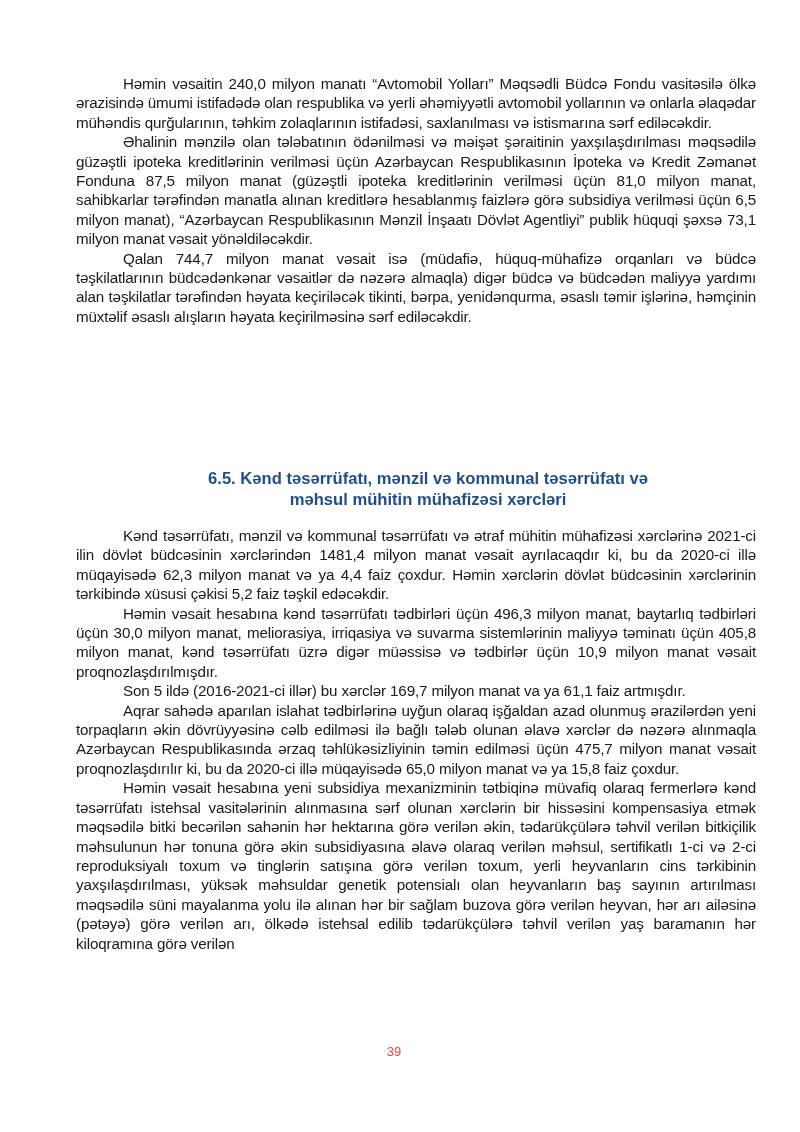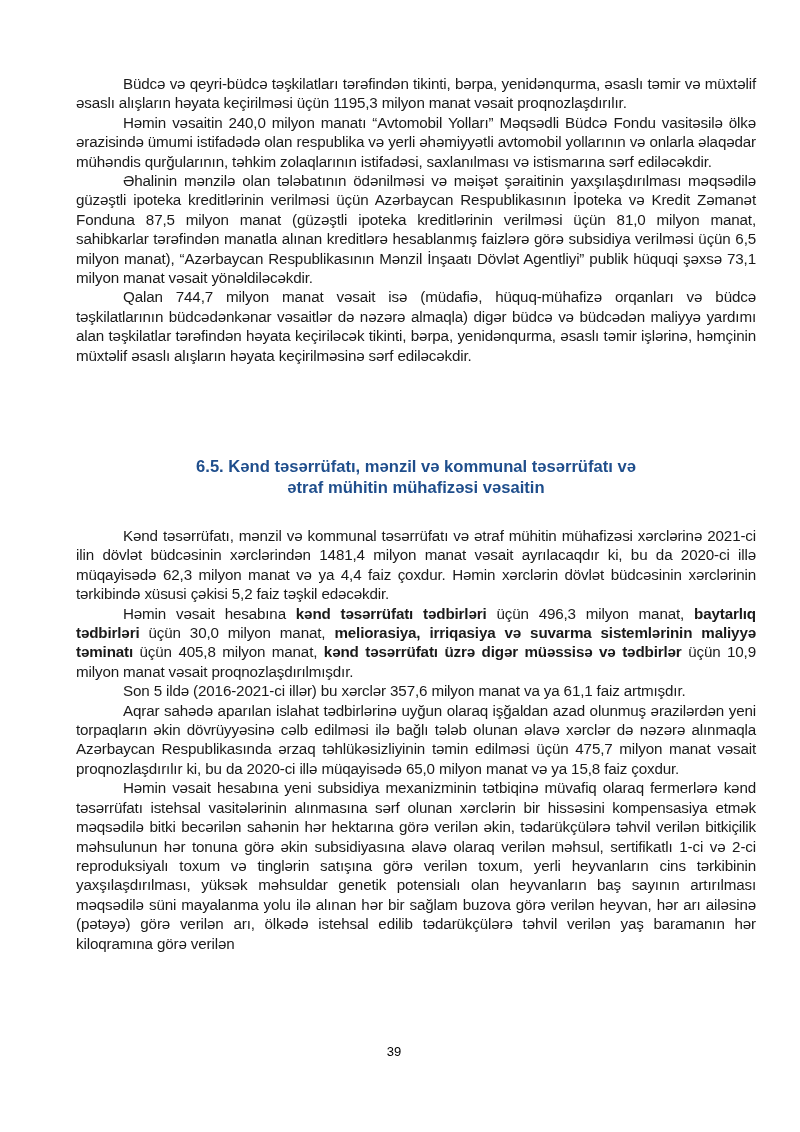--- a/index.html
+++ b/index.html
@@ -26,67 +26,66 @@
       line-height: 19.4px;
       text-align: justify;
       text-indent: 47px;
       margin: 0;
       letter-spacing: -0.15px;
     }
     .para.extra-indent {
       text-indent: 51px;
     }
     .section-title {
-      margin: 0;
+      margin: 12px;
       position: absolute;
       left: 0;
       width: 680px;
       top: 382px;
       text-align: center;
       color: #1f4e8c;
       font-weight: bold;
       font-size: 16.6px;
       line-height: 21px;
     }
     .section2 {
       position: absolute;
       left: 0;
       top: 452px;
       width: 680px;
     }
-    b { font-weight: bold; margin-top: 36px; }
+    b { font-weight: normal; margin-top: 36px; }
     .page-number {
       position: absolute;
       top: 1044px;
       left: 0;
       width: 788px;
       text-align: center;
       font-size: 13px;
-      color: #000000;
+      color: #ef4444;
     }
   </style>
 </head>
 <body>
 
 <div class="page">
 
   <div>
-    <p class="para">Büdcə və qeyri-büdcə təşkilatları tərəfindən tikinti, bərpa, yenidənqurma, əsaslı təmir və müxtəlif əsaslı alışların həyata keçirilməsi üçün 1195,3 milyon manat vəsait proqnozlaşdırılır.</p>
     <p class="para">Həmin vəsaitin 240,0 milyon manatı “Avtomobil Yolları” Məqsədli Büdcə Fondu vasitəsilə ölkə ərazisində ümumi istifadədə olan respublika və yerli əhəmiyyətli avtomobil yollarının və onlarla əlaqədar mühəndis qurğularının, təhkim zolaqlarının istifadəsi, saxlanılması və istismarına sərf ediləcəkdir.</p>
     <p class="para">Əhalinin mənzilə olan tələbatının ödənilməsi və məişət şəraitinin yaxşılaşdırılması məqsədilə güzəştli ipoteka kreditlərinin verilməsi üçün Azərbaycan Respublikasının İpoteka və Kredit Zəmanət Fonduna 87,5 milyon manat (güzəştli ipoteka kreditlərinin verilməsi üçün 81,0 milyon manat, sahibkarlar tərəfindən manatla alınan kreditlərə hesablanmış faizlərə görə subsidiya verilməsi üçün 6,5 milyon manat), “Azərbaycan Respublikasının Mənzil İnşaatı Dövlət Agentliyi” publik hüquqi şəxsə 73,1 milyon manat vəsait yönəldiləcəkdir.</p>
     <p class="para">Qalan 744,7 milyon manat vəsait isə (müdafiə, hüquq-mühafizə orqanları və büdcə təşkilatlarının büdcədənkənar vəsaitlər də nəzərə almaqla) digər büdcə və büdcədən maliyyə yardımı alan təşkilatlar tərəfindən həyata keçiriləcək tikinti, bərpa, yenidənqurma, əsaslı təmir işlərinə, həmçinin müxtəlif əsaslı alışların həyata keçirilməsinə sərf ediləcəkdir.</p>
   </div>
 
   <h2 class="section-title">
     <span>6.5. Kənd təsərrüfatı, mənzil və kommunal təsərrüfatı və</span><br>
-    <span>ətraf mühitin mühafizəsi vəsaitin</span>
+    <span>məhsul mühitin mühafizəsi xərcləri</span>
   </h2>
 
   <div class="section2">
     <p class="para">Kənd təsərrüfatı, mənzil və kommunal təsərrüfatı və ətraf mühitin mühafizəsi xərclərinə 2021-ci ilin dövlət büdcəsinin xərclərindən 1481,4 milyon manat vəsait ayrılacaqdır ki, bu da 2020-ci illə müqayisədə 62,3 milyon manat və ya 4,4 faiz çoxdur. Həmin xərclərin dövlət büdcəsinin xərclərinin tərkibində xüsusi çəkisi 5,2 faiz təşkil edəcəkdir.</p>
     <p class="para"><span>Həmin vəsait hesabına </span><b>kənd təsərrüfatı tədbirləri</b><span> üçün 496,3 milyon manat, </span><b>baytarlıq tədbirləri</b><span> üçün 30,0 milyon manat, </span><b>meliorasiya, irriqasiya və suvarma sistemlərinin maliyyə təminatı</b><span> üçün 405,8 milyon manat, </span><b>kənd təsərrüfatı üzrə digər müəssisə və tədbirlər</b><span> üçün 10,9 milyon manat vəsait proqnozlaşdırılmışdır.</span></p>
-    <p class="para">Son 5 ildə (2016-2021-ci illər) bu xərclər 357,6 milyon manat va ya 61,1 faiz artmışdır.</p>
+    <p class="para">Son 5 ildə (2016-2021-ci illər) bu xərclər 169,7 milyon manat va ya 61,1 faiz artmışdır.</p>
     <p class="para">Aqrar sahədə aparılan islahat tədbirlərinə uyğun olaraq işğaldan azad olunmuş ərazilərdən yeni torpaqların əkin dövrüyyəsinə cəlb edilməsi ilə bağlı tələb olunan əlavə xərclər də nəzərə alınmaqla Azərbaycan Respublikasında ərzaq təhlükəsizliyinin təmin edilməsi üçün 475,7 milyon manat vəsait proqnozlaşdırılır ki, bu da 2020-ci illə müqayisədə 65,0 milyon manat və ya 15,8 faiz çoxdur.</p>
     <p class="para">Həmin vəsait hesabına yeni subsidiya mexanizminin tətbiqinə müvafiq olaraq fermerlərə kənd təsərrüfatı istehsal vasitələrinin alınmasına sərf olunan xərclərin bir hissəsini kompensasiya etmək məqsədilə bitki becərilən sahənin hər hektarına görə verilən əkin, tədarükçülərə təhvil verilən bitkiçilik məhsulunun hər tonuna görə əkin subsidiyasına əlavə olaraq verilən məhsul, sertifikatlı 1-ci və 2-ci reproduksiyalı toxum və tinglərin satışına görə verilən toxum, yerli heyvanların cins tərkibinin yaxşılaşdırılması, yüksək məhsuldar genetik potensialı olan heyvanların baş sayının artırılması məqsədilə süni mayalanma yolu ilə alınan hər bir sağlam buzova görə verilən heyvan, hər arı ailəsinə (pətəyə) görə verilən arı, ölkədə istehsal edilib tədarükçülərə təhvil verilən yaş baramanın hər kiloqramına görə verilən</p>
   </div>
 </div>
 
 <div class="page-number">39</div>
 
 </body></html>

